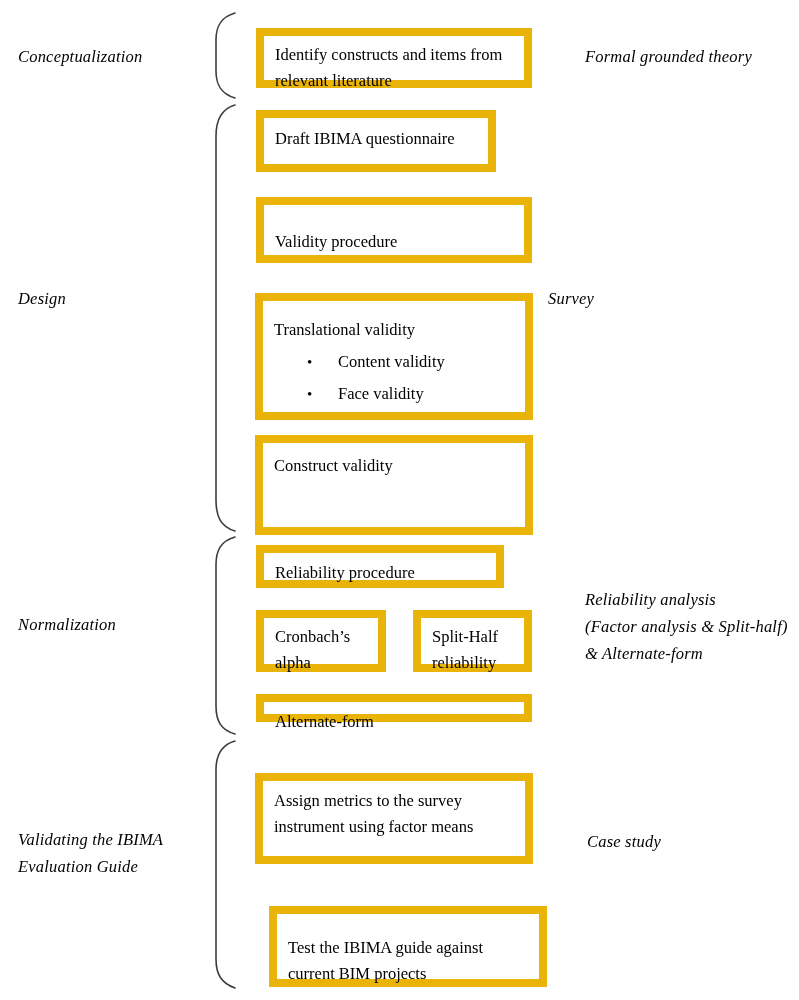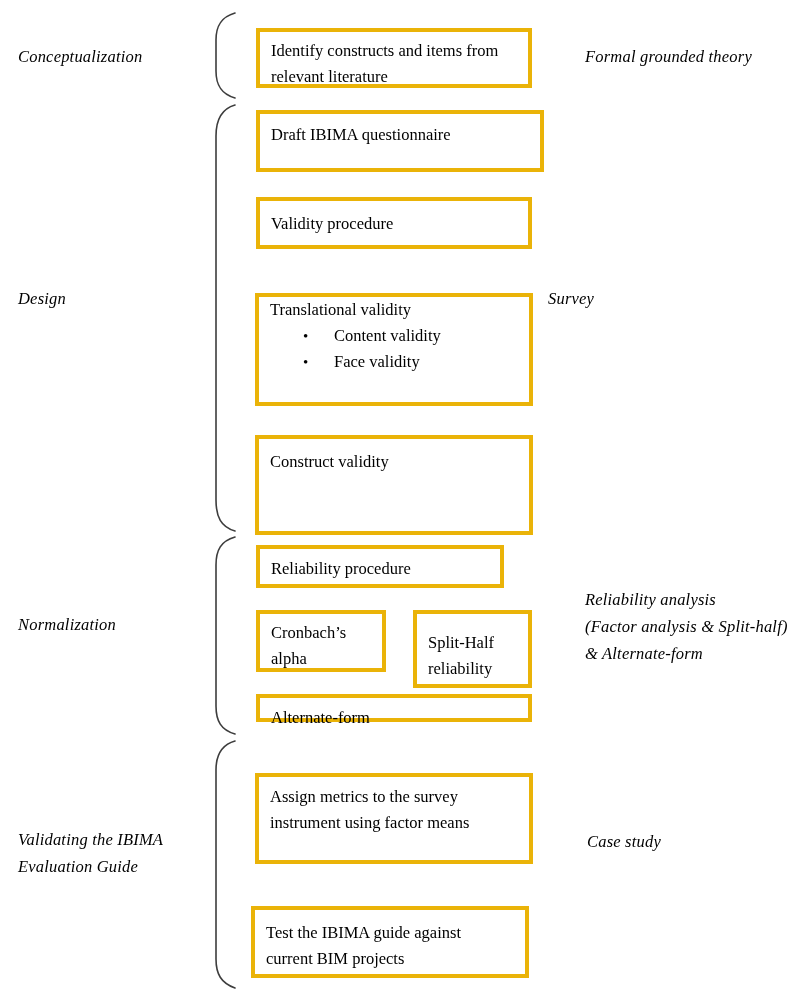--- a/index.html
+++ b/index.html
@@ -1,28 +1,28 @@
 <!DOCTYPE html>
 <html><head>
 <meta charset="utf-8">
 <style>
   html,body{margin:0;padding:0;background:#fff;}
   .canvas{
     position:relative;width:799px;height:1000px;background:#ffffff;overflow:hidden;
     font-family:"Liberation Serif", serif;color:#000;border-radius:17px;
   }
   .box{
-    position:absolute;border:4px solid #eab308;background:#fff;box-sizing:border-box;
+    position:absolute;border:8px solid #eab308;background:#fff;box-sizing:border-box;
     font-size:16.5px;line-height:26px;padding-left:11px;padding-right:6px;
   }
   .phase-label,.method-label{
     position:absolute;font-style:italic;font-size:16.5px;line-height:27px;
     letter-spacing:0.2px;white-space:nowrap;
   }
-  .bullet-line{padding-left:33px;}
+  .bullet-line{padding-left:33px;margin-top:6px;}
   .bullet{display:inline-block;width:31px;font-size:15px;}
   svg.braces{position:absolute;left:200px;top:0;width:45px;height:1000px;}
   svg.braces path{fill:none;stroke:#3d3d3d;stroke-width:1.6;stroke-linecap:round;}
 </style>
 </head>
 <body>
 
 <div class="canvas">
 
   <div class="phase-label" style="left:18px;top:43px">Conceptualization</div>
@@ -38,29 +38,29 @@
     <path d="M35,105 C21,109 16,120 16,136 L16,500 C16,517 21,527 35,531"></path>
     <path d="M35,537 C21,541 16,550 16,565 L16,706 C16,721 21,730 35,734"></path>
     <path d="M35,741 C21,745 16,755 16,770 L16,959 C16,974 21,983 35,988"></path>
   </svg>
 
   <div class="box" style="left:256px;top:28px;width:276px;height:60px;padding-top:6px">
     <div>Identify constructs and items from</div>
     <div>relevant literature</div>
   </div>
 
-  <div class="box" style="left:256px;top:110px;width:288px;height:62px;padding-top:8px">
+  <div class="box" style="left:256px;top:110px;width:240px;height:62px;padding-top:8px">
     <div>Draft IBIMA questionnaire</div>
   </div>
 
-  <div class="box" style="left:256px;top:197px;width:276px;height:52px;padding-top:10px">
+  <div class="box" style="left:256px;top:197px;width:276px;height:66px;padding-top:24px">
     <div>Validity procedure</div>
   </div>
 
-  <div class="box" style="left:255px;top:293px;width:278px;height:113px;padding-top:0">
+  <div class="box" style="left:255px;top:293px;width:278px;height:127px;padding-top:16px">
     <div>Translational validity</div>
     <div class="bullet-line">
       <span class="bullet">•</span><span>Content validity</span>
     </div>
     <div class="bullet-line">
       <span class="bullet">•</span><span>Face validity</span>
     </div>
   </div>
 
   <div class="box" style="left:255px;top:435px;width:278px;height:100px;padding-top:10px">
@@ -69,35 +69,35 @@
 
   <div class="box" style="left:256px;top:545px;width:248px;height:43px;padding-top:7px">
     <div>Reliability procedure</div>
   </div>
 
   <div class="box" style="left:256px;top:610px;width:130px;height:62px;padding-top:6px">
     <div>Cronbach’s</div>
     <div>alpha</div>
   </div>
 
-  <div class="box" style="left:413px;top:610px;width:119px;height:78px;padding-top:16px">
+  <div class="box" style="left:413px;top:610px;width:119px;height:62px;padding-top:6px">
     <div>Split-Half</div>
     <div>reliability</div>
   </div>
 
   <div class="box" style="left:256px;top:694px;width:276px;height:28px;padding-top:7px">
     <div>Alternate-form</div>
   </div>
 
   <div class="box" style="left:255px;top:773px;width:278px;height:91px;padding-top:7px">
     <div>Assign metrics to the survey</div>
     <div>instrument using factor means</div>
   </div>
 
-  <div class="box" style="left:251px;top:906px;width:278px;height:72px;padding-top:10px">
+  <div class="box" style="left:269px;top:906px;width:278px;height:81px;padding-top:21px">
     <div>Test the IBIMA guide against</div>
     <div>current BIM projects</div>
   </div>
 
   <div class="method-label" style="left:585px;top:43px">Formal grounded theory</div>
   <div class="method-label" style="left:548px;top:285px">Survey</div>
   <div class="method-label" style="left:585px;top:586px">
     <div>Reliability analysis</div>
     <div>(Factor analysis &amp; Split-half)</div>
     <div>&amp; Alternate-form</div>

